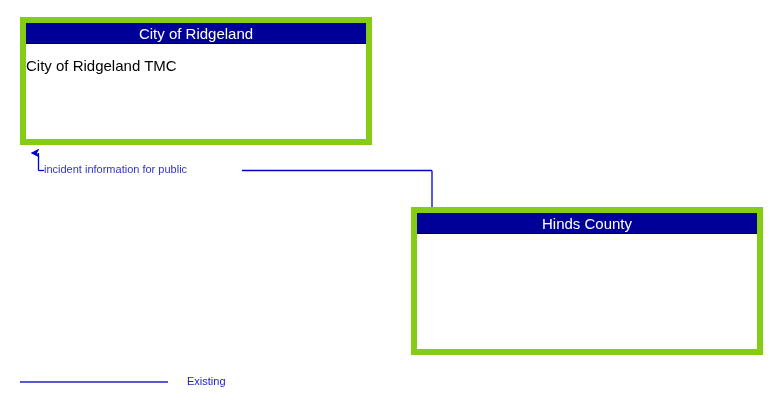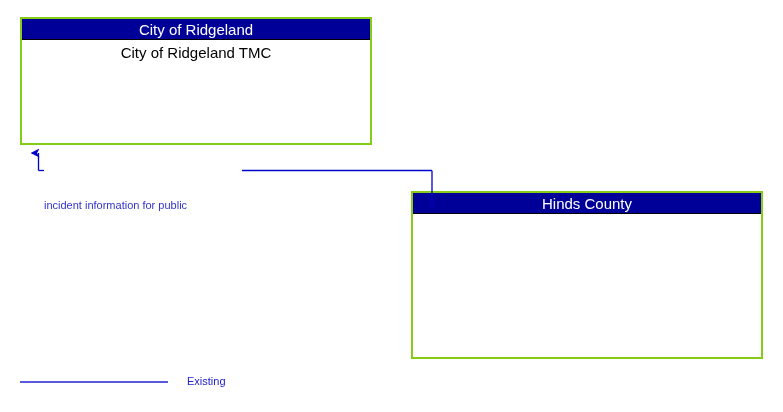--- a/index.html
+++ b/index.html
@@ -16,52 +16,51 @@
   }
   #canvas {
     position: absolute;
     left: 0; top: 0;
     width: 783px;
     height: 412px;
   }
   .node {
     position: absolute;
     box-sizing: border-box;
-    border: 2px solid #84cc16;
+    border: 6px solid #84cc16;
     background: #ffffff;
   }
   .node-header {
     box-sizing: border-box;
     height: 21px;
     background: #000099;
     color: #ffffff;
     font-size: 15px;
     line-height: 21px;
     text-align: center;
     white-space: nowrap;
     overflow: hidden;
     border-bottom: 1px solid #000000;
   }
   .node-body {
     box-sizing: border-box;
     color: #000000;
     font-size: 15px;
     line-height: 19px;
-    text-align: center;
-    padding-top: 3px;
+    text-align: left;
+    padding-top: 12px;
     white-space: nowrap;
     overflow: hidden;
   }
   .flow-label {
     position: absolute;
     color: #3333cc;
     font-size: 11px;
     line-height: 13px;
     white-space: nowrap;
-    margin-top: 36px;
   }
   .legend-label {
     position: absolute;
     color: #2222cc;
     font-size: 11px;
     line-height: 14px;
     white-space: nowrap;
   }
   svg.overlay {
     position: absolute;
@@ -74,21 +73,21 @@
 </head>
 <body>
 
 <div id="canvas">
 
   <div class="node" style="left:20px; top:17px; width:352px; height:128px;">
     <div class="node-header">City of Ridgeland</div>
     <div class="node-body">City of Ridgeland TMC</div>
   </div>
 
-  <div class="node" style="left:411px; top:191px; width:352px; height:168px;">
+  <div class="node" style="left:411px; top:207px; width:352px; height:148px;">
     <div class="node-header">Hinds County</div>
   </div>
 
   <svg class="overlay" viewBox="0 0 783 412" xmlns="http://www.w3.org/2000/svg">
     <defs>
       <marker id="arrow-up" markerWidth="9" markerHeight="9" refX="4.5" refY="8" orient="auto" markerUnits="userSpaceOnUse">
         <path d="M4.5 0 L9 9 L4.5 6.6 L0 9 Z" fill="#0000cc"></path>
       </marker>
     </defs>
 

